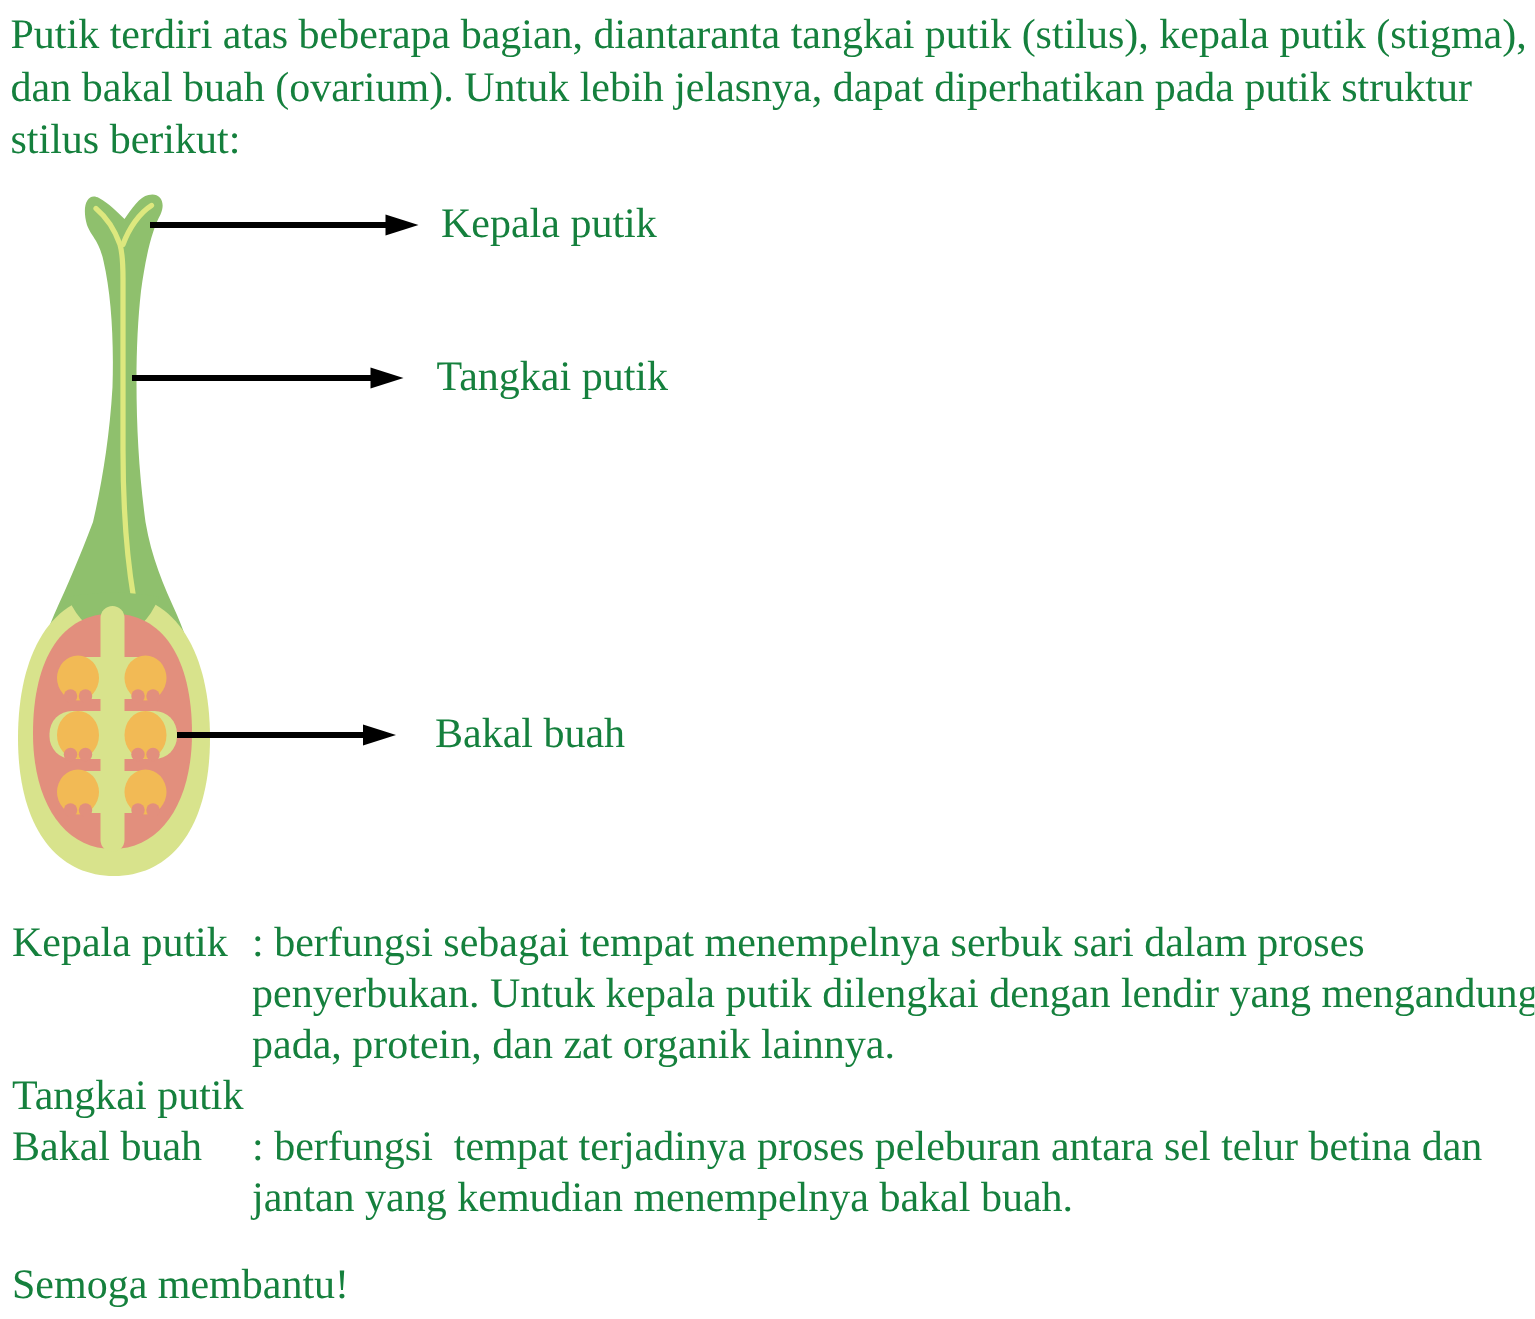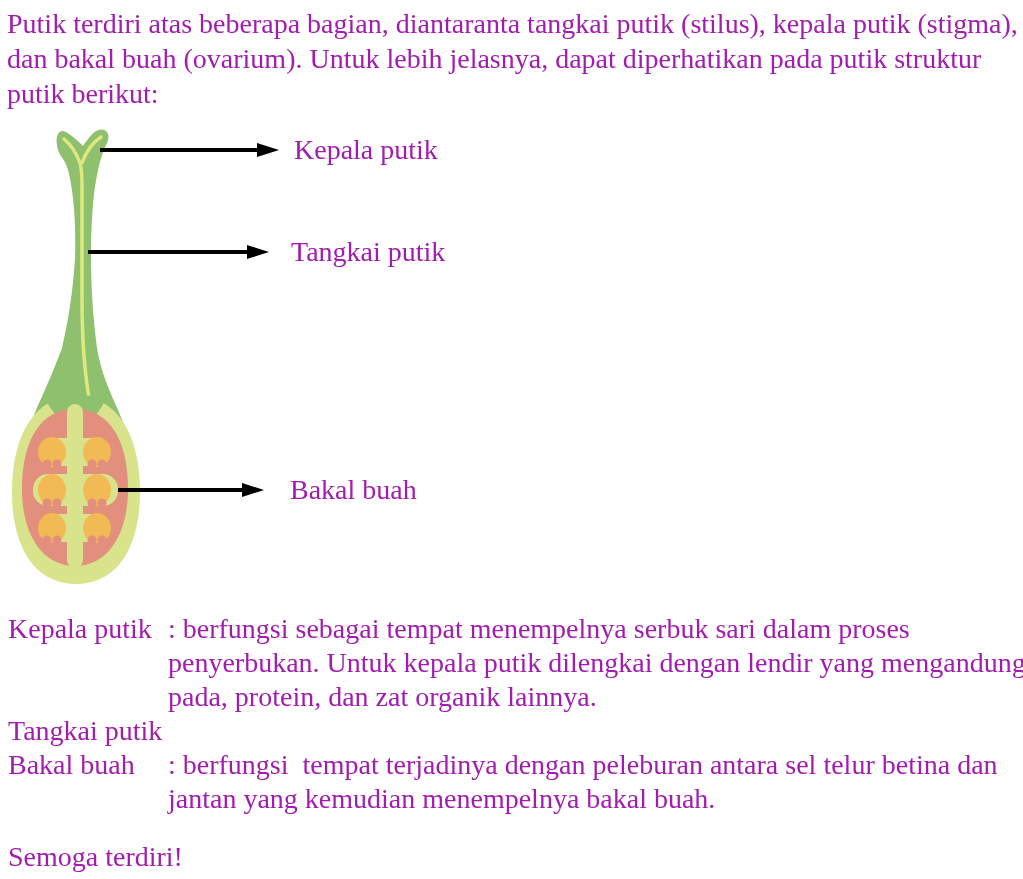--- a/index.html
+++ b/index.html
@@ -1,18 +1,18 @@
 <!DOCTYPE html>
 <html><head>
 <meta charset="utf-8">
 <style>
   html,body { margin:0; padding:0; background:#ffffff; }
   .page {
     position:relative; width:1023px; height:879px; background:#ffffff;
-    font-family:"Liberation Serif", serif; color:#a21caf; overflow:hidden;
+    font-family:"Liberation Serif", serif; color:#15803d; overflow:hidden;
   }
   .intro { position:absolute; left:7px; top:6px; font-size:28px; line-height:35px; }
   .intro div { white-space:pre; }
   .pistil-svg { position:absolute; left:0; top:0; }
   .diagram-label {
     position:absolute; font-size:28px; line-height:28px; white-space:nowrap;
   }
   .label-kepala  { left:294px; top:136px; }
   .label-tangkai { left:291px; top:238px; }
   .label-bakal   { left:290px; top:476px; }
@@ -23,21 +23,21 @@
   .closing { position:absolute; left:8px; top:840px; font-size:28px; line-height:34px; }
 </style>
 </head>
 <body>
 
 <div class="page">
 
   <div class="intro">
     <div>Putik terdiri atas beberapa bagian, diantaranta tangkai putik (stilus), kepala putik (stigma),</div>
     <div>dan bakal buah (ovarium). Untuk lebih jelasnya, dapat diperhatikan pada putik struktur</div>
-    <div>putik berikut:</div>
+    <div>stilus berikut:</div>
   </div>
 
   <svg class="pistil-svg" width="470" height="620" viewBox="0 0 470 620" aria-hidden="true">
 
     <path d="M 58,150
              C 54,136 59,128 66,132
              C 73,136 78,141 83,146
              C 88,139 93,131 99,130
              C 106,128 111,134 107,143
              C 101,154 97,172 94,194
@@ -118,21 +118,21 @@
         <div>penyerbukan. Untuk kepala putik dilengkai dengan lendir yang mengandung</div>
         <div>pada, protein, dan zat organik lainnya.</div>
       </div>
     </div>
     <div class="def-row">
       <div class="def-term">Tangkai putik</div>
     </div>
     <div class="def-row">
       <div class="def-term">Bakal buah</div>
       <div class="def-lines">
-        <div>: berfungsi  tempat terjadinya dengan peleburan antara sel telur betina dan</div>
+        <div>: berfungsi  tempat terjadinya proses peleburan antara sel telur betina dan</div>
         <div>jantan yang kemudian menempelnya bakal buah.</div>
       </div>
     </div>
   </div>
 
-  <div class="closing">Semoga terdiri!</div>
+  <div class="closing">Semoga membantu!</div>
 
 </div>
 
 </body></html>

